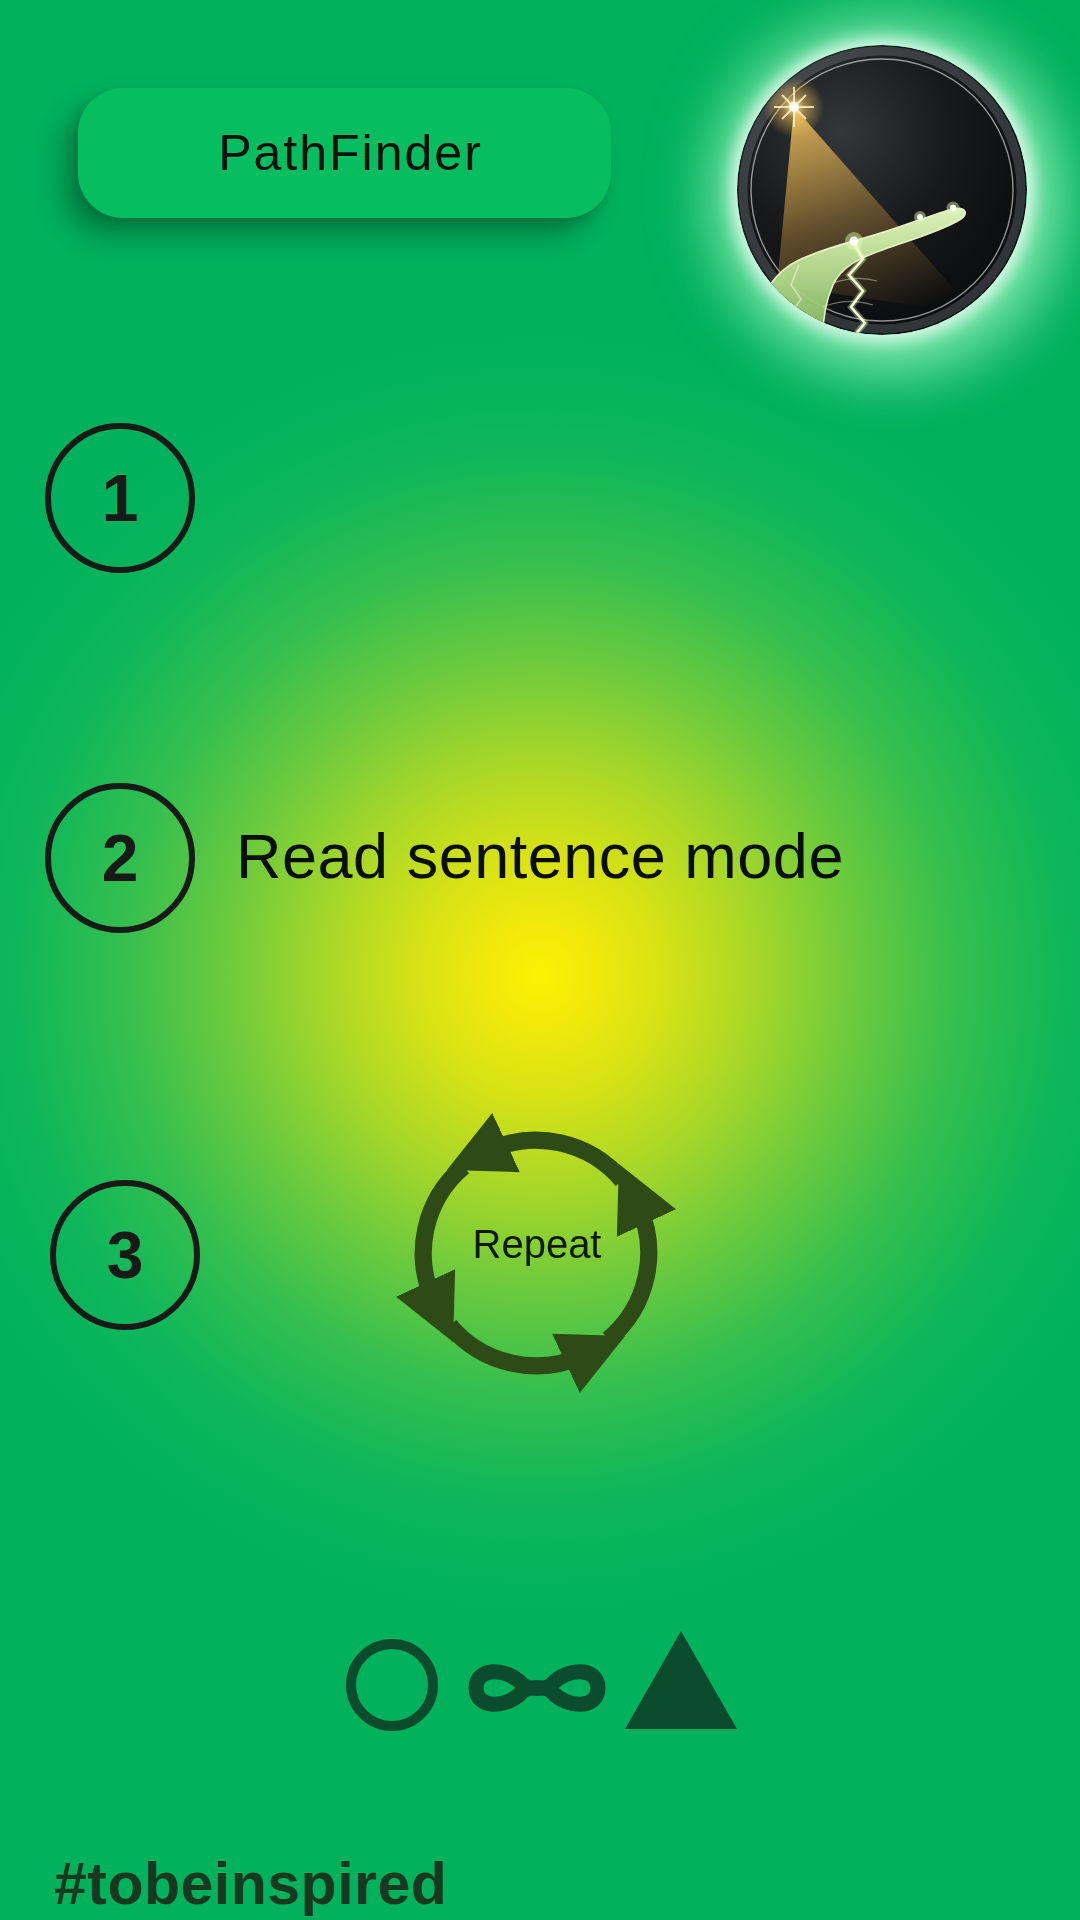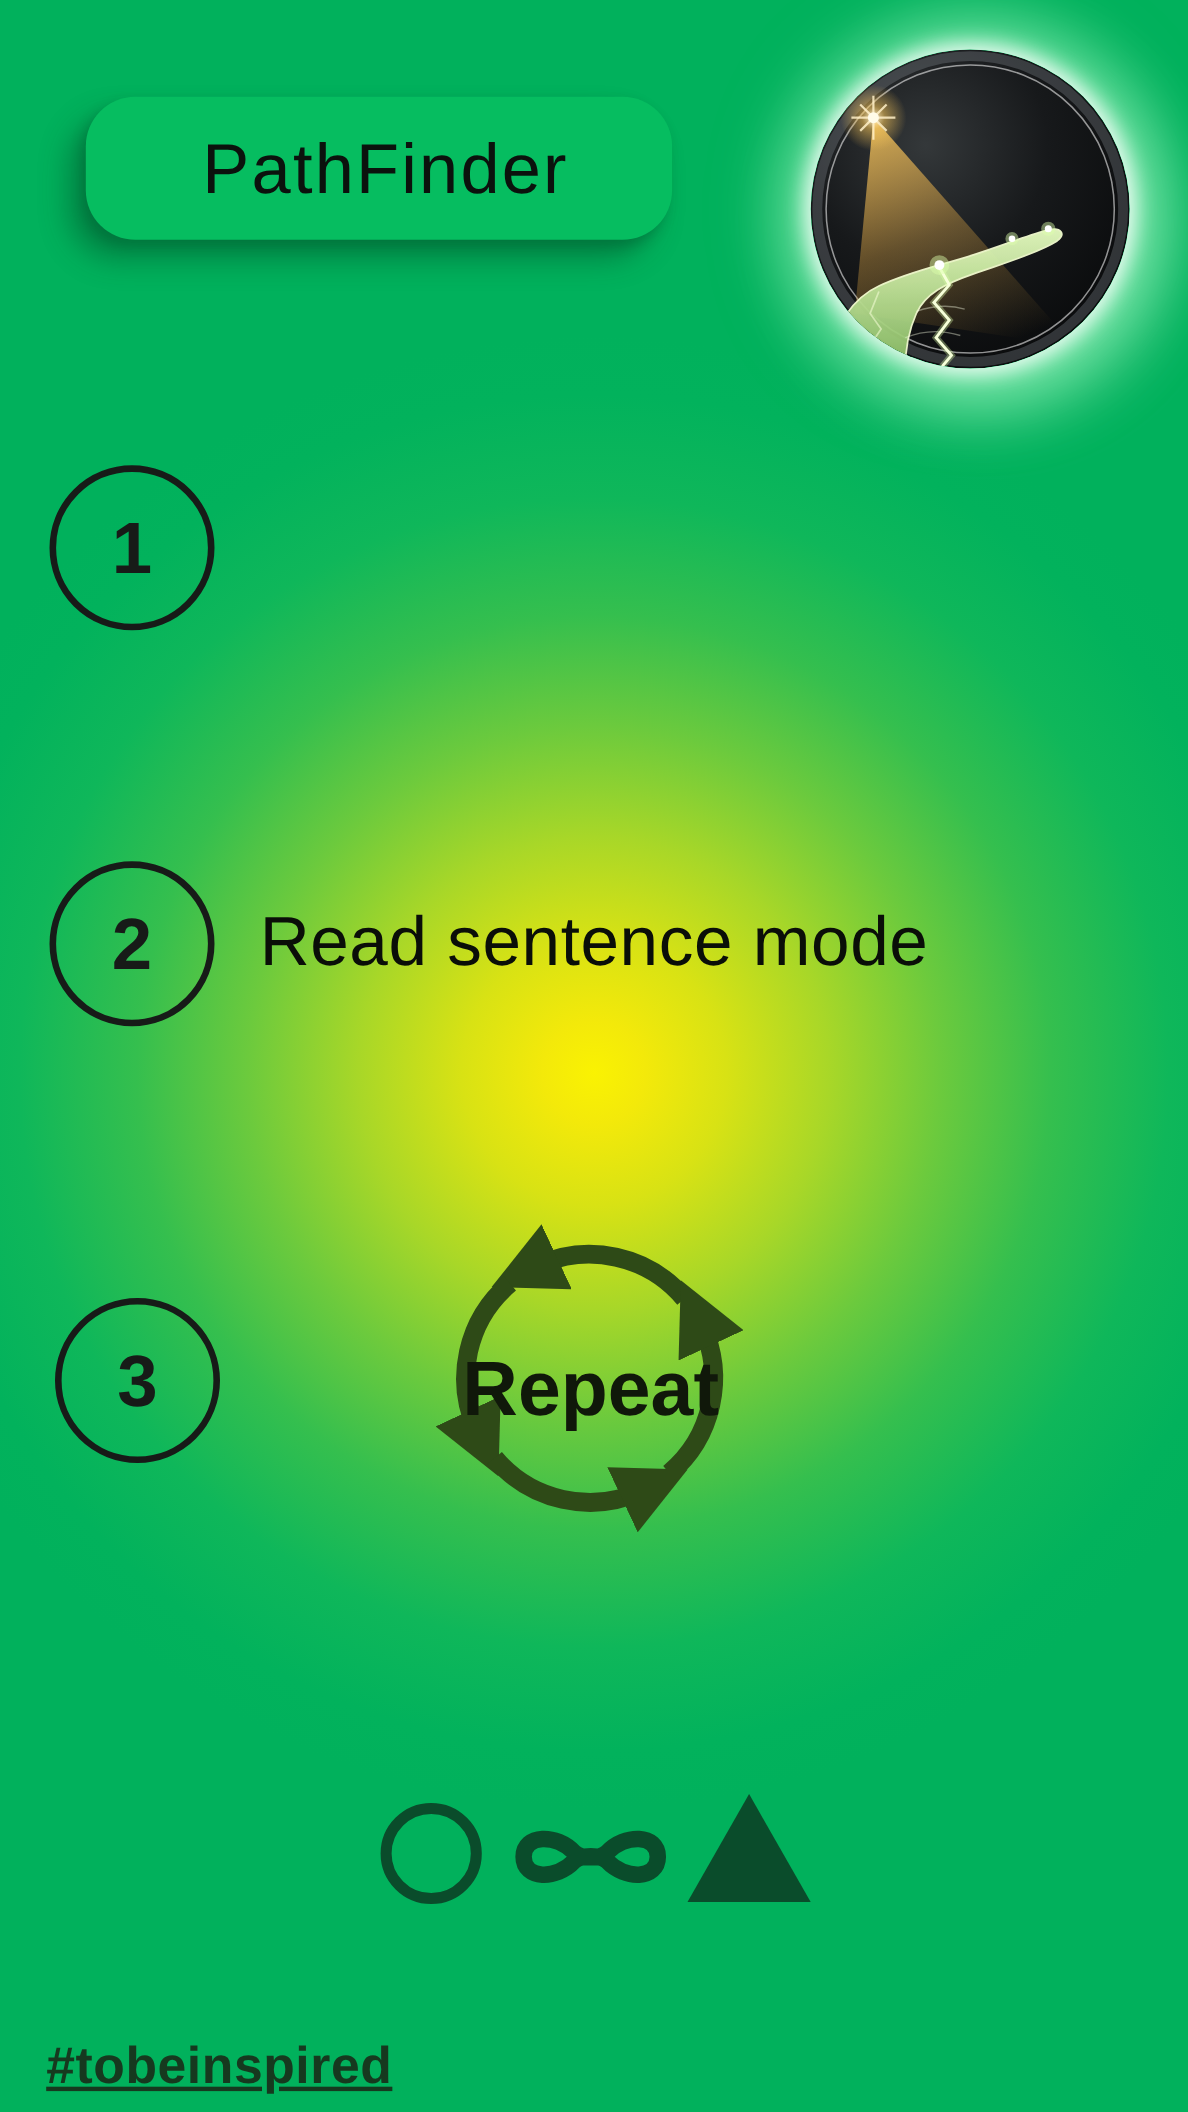--- a/index.html
+++ b/index.html
@@ -11,21 +11,21 @@
       #6cca3d 47%, #35bf4e 62%, #0fb75a 78%, #02b25c 92%, #01b15c 100%);
   }
   
   .pf-button{
     position:absolute;left:78px;top:88px;width:533px;height:130px;
     border-radius:45px;background:#06bd60;
     box-shadow:-16px 18px 26px rgba(0,70,36,.42), -4px 6px 10px rgba(0,90,45,.28);
     display:flex;align-items:center;justify-content:center;cursor:pointer;
   }
   .pf-button span{
-    font-size:64px;letter-spacing:2px;color:#0b120d;font-weight:400;margin-left:12px;
+    font-size:50px;letter-spacing:2px;color:#0b120d;font-weight:400;margin-left:12px;
   }
   
   .hero{
     position:absolute;left:737px;top:45px;width:290px;height:290px;border-radius:50%;
     box-shadow:0 0 18px 6px rgba(255,255,255,.85),
                0 0 60px 28px rgba(170,255,200,.55),
                14px 18px 70px 18px rgba(190,255,215,.45);
   }
   .hero svg{display:block;border-radius:50%;}
   
@@ -41,30 +41,30 @@
   .step-label{
     position:absolute;left:0;width:1080px;text-align:center;
     font-size:63px;color:#0a0e08;letter-spacing:.5px;
   }
   .label-1{top:460px;}
   .label-2{top:820px;}
   
   .cycle{position:absolute;left:375px;top:1092px;width:322px;height:322px;}
   .cycle-label{
     position:absolute;left:0;top:1222px;width:1074px;text-align:center;
-    font-size:70px;color:#10180a;font-weight:bold;
+    font-size:40px;color:#10180a;
   }
   
   .icon-circle{position:absolute;left:345px;top:1638px;}
   .icon-infinity{position:absolute;left:462px;top:1645px;}
   .icon-triangle{position:absolute;left:624px;top:1630px;}
   
   .hashtag{
-    position:absolute;left:42px;top:1850px;
-    font-size:47px;font-weight:700;color:#16391f;letter-spacing:.5px;text-decoration:underline;
+    position:absolute;left:54px;top:1850px;
+    font-size:59px;font-weight:700;color:#16391f;letter-spacing:.5px;
   }
 </style>
 </head>
 <body>
 
 <div class="canvas">
 
   <div class="pf-button">
     <span>PathFinder</span>
   </div>

